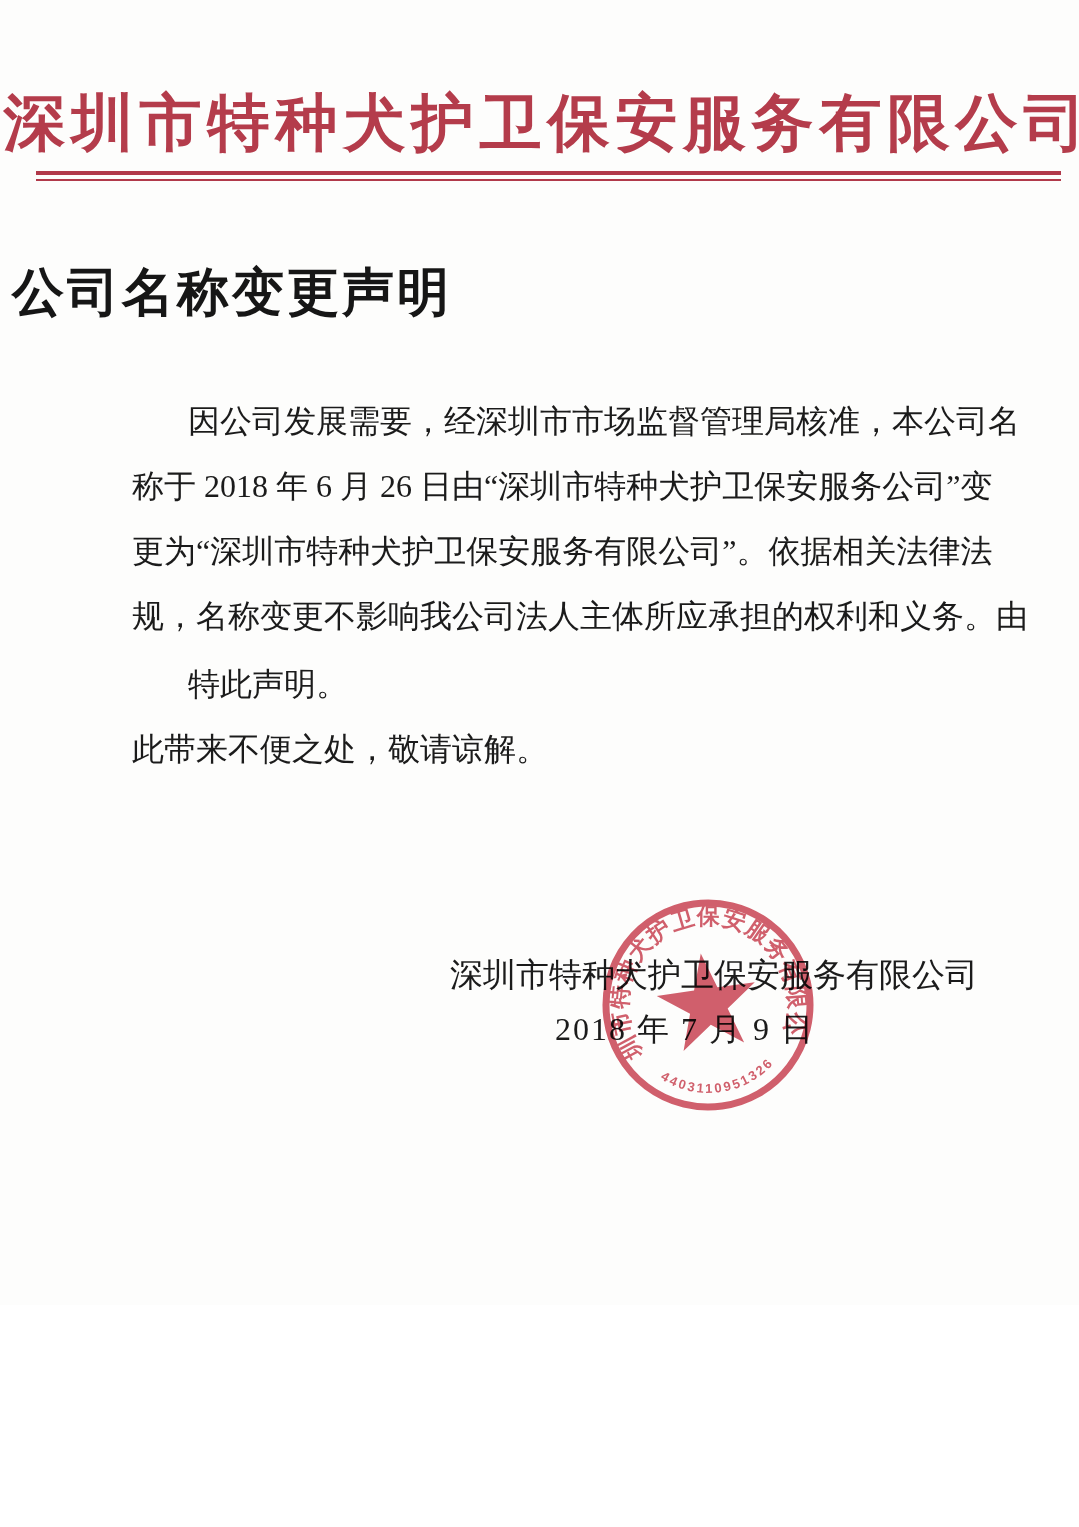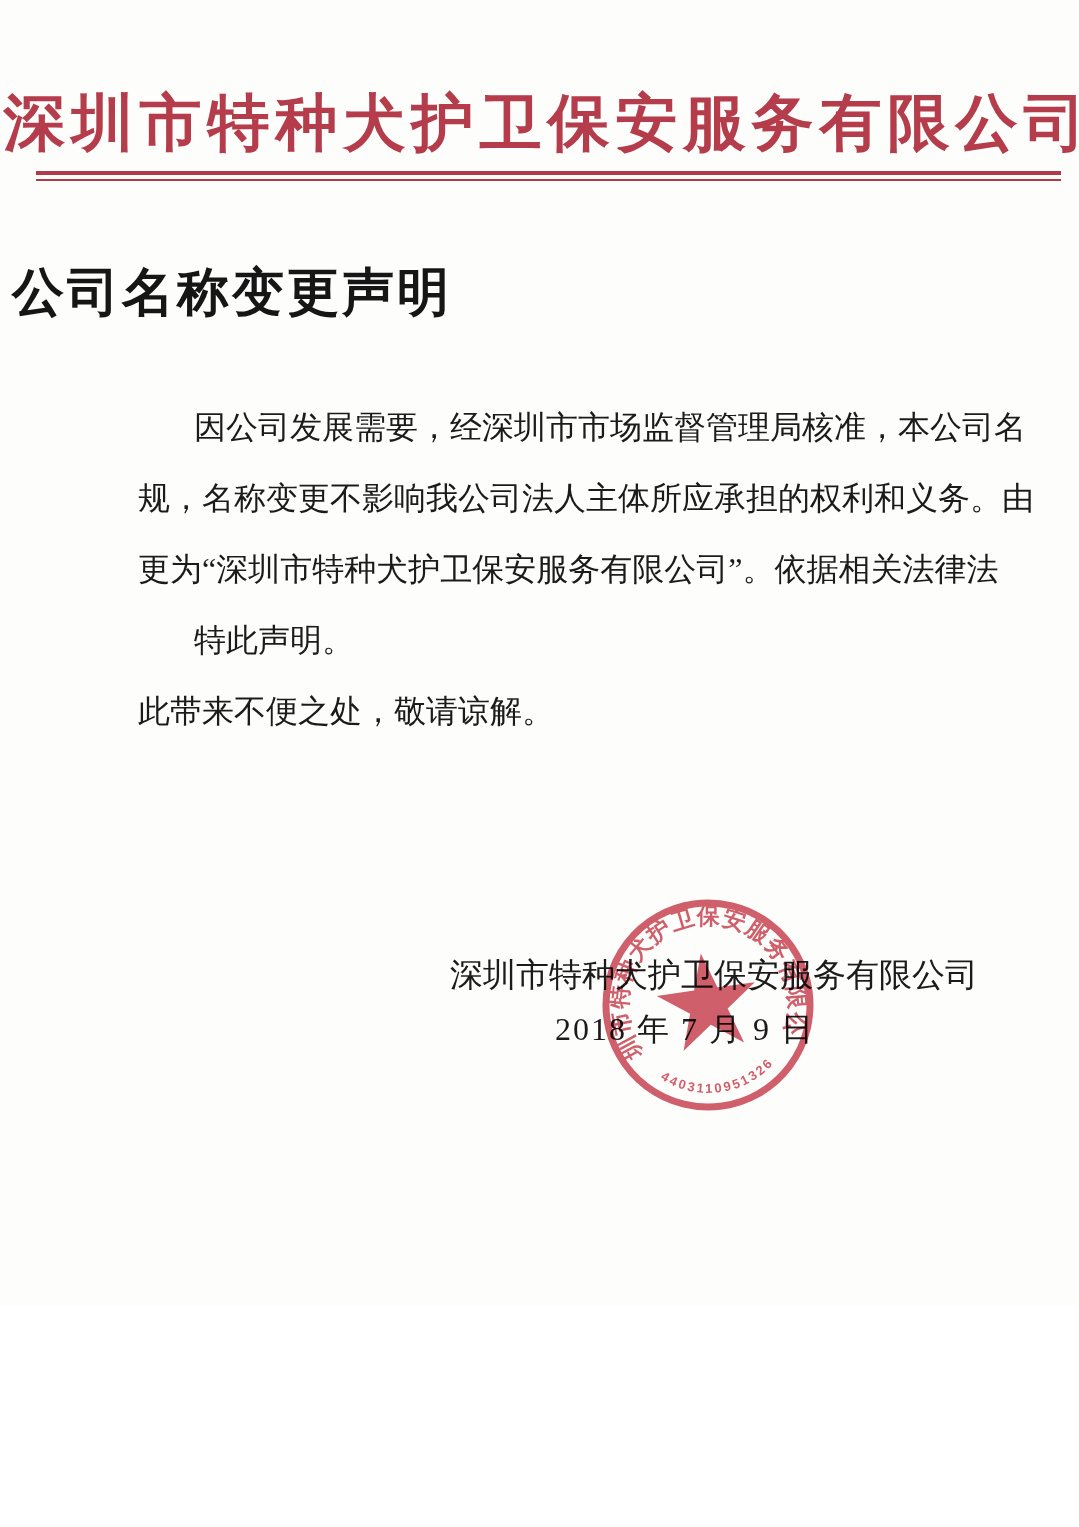--- a/index.html
+++ b/index.html
@@ -36,21 +36,21 @@
     font-weight: 900;
     color: #161616;
     letter-spacing: 3px;
   }
   .body-block {
     position: absolute;
     top: 384px; left: 122px; width: 850px;
     font-size: 32px;
     color: #1b1b1b;
   }
-  .body-line { margin: 16px; height: 55px; line-height: 55px; white-space: nowrap; }
+  .body-line { margin: 10px; height: 55px; line-height: 55px; white-space: nowrap; }
   .indent { padding-left: 56px; }
   .closing { margin-top: 13px; }
   .signature-block {
     position: absolute;
     top: 952px; left: 450px; width: 470px;
     text-align: center;
     color: #1b1b1b;
   }
   .signature-company { font-size: 33px; line-height: 46px; white-space: nowrap; }
   .signature-date { font-size: 32px; line-height: 46px; margin-top: 8px; letter-spacing: 2px; white-space: nowrap; }
@@ -76,22 +76,23 @@
 
   <div class="divider">
     <div class="divider-thick"></div>
     <div class="divider-thin"></div>
   </div>
 
   <h1 class="doc-title">公司名称变更声明</h1>
 
   <div class="body-block">
     <p class="body-line indent">因公司发展需要，经深圳市市场监督管理局核准，本公司名</p>
+    <p class="body-line">称于 2018 年 6 月 26 日由“深圳市特种犬护卫保安服务公司”变</p>
+    <p class="body-line">更为“深圳市特种犬护卫保安服务有限公司”。依据相关法律法</p>
     <p class="body-line">规，名称变更不影响我公司法人主体所应承担的权利和义务。由</p>
-    <p class="body-line">更为“深圳市特种犬护卫保安服务有限公司”。依据相关法律法</p>
     <p class="body-line indent closing">特此声明。</p>
     <p class="body-line">此带来不便之处，敬请谅解。</p>
   </div>
 
   <div class="signature-block">
     <div class="signature-company">深圳市特种犬护卫保安服务有限公司</div>
     <div class="signature-date">2018 年 7 月 9 日</div>
   </div>
 
   <svg class="seal" viewBox="0 0 240 240" xmlns="http://www.w3.org/2000/svg">

